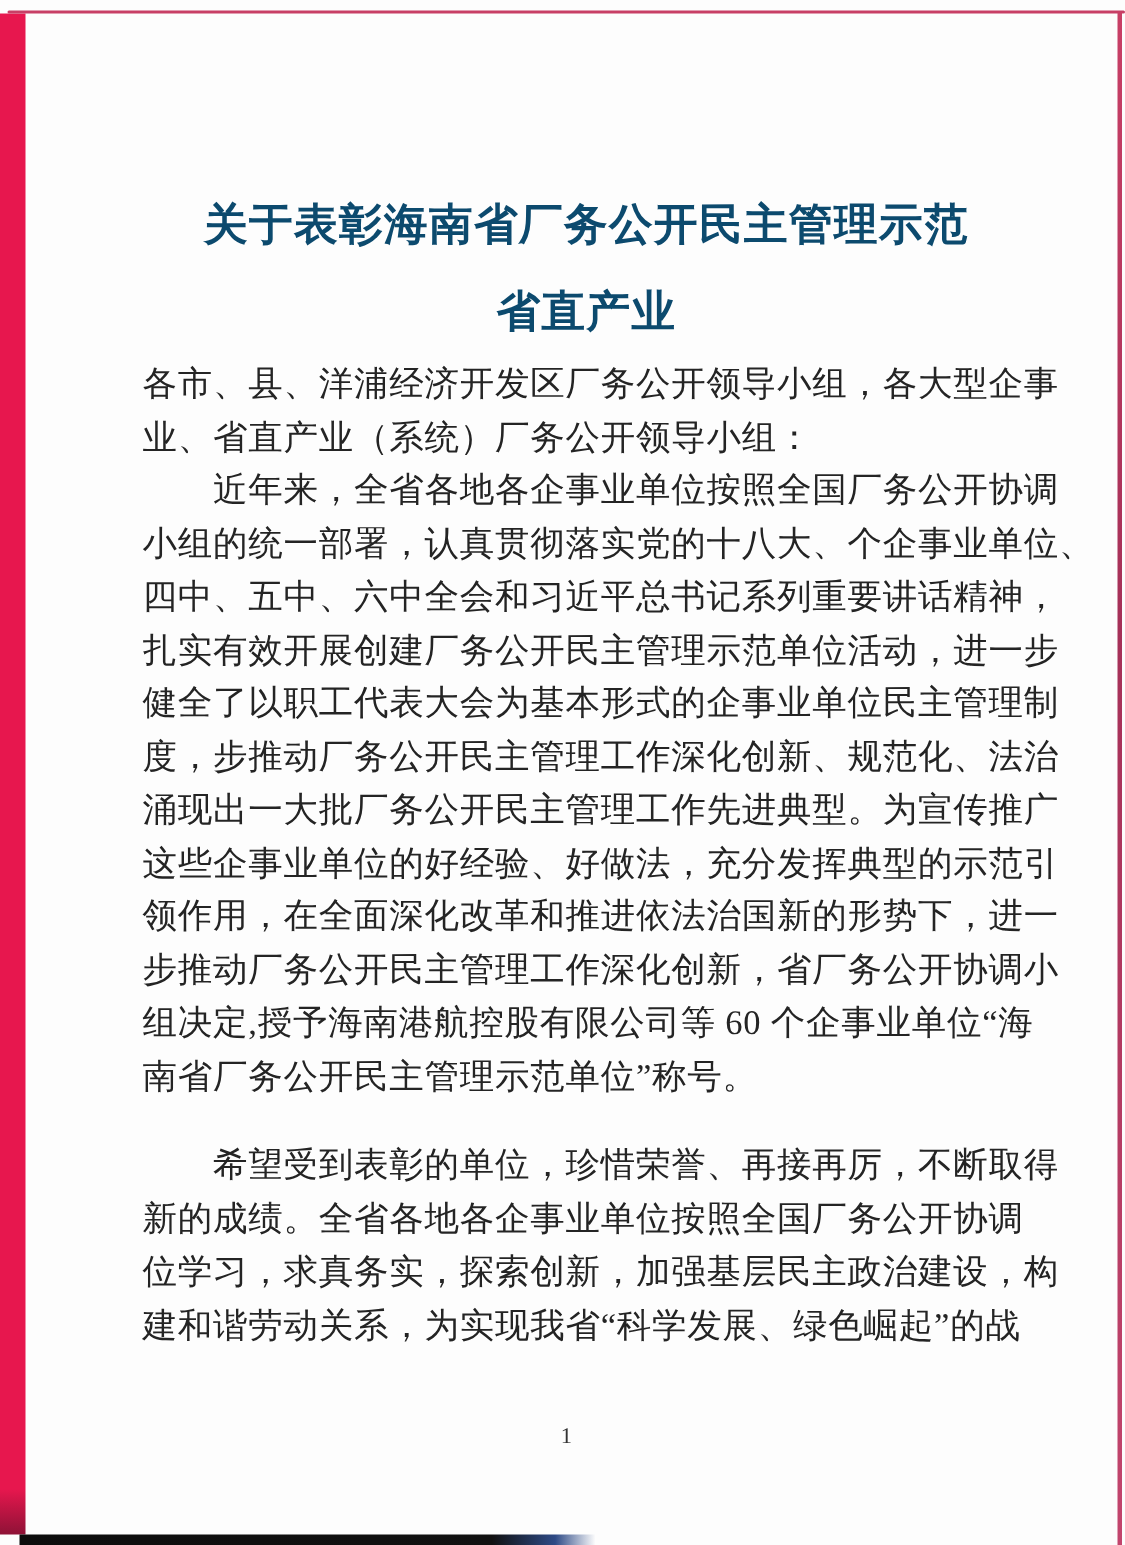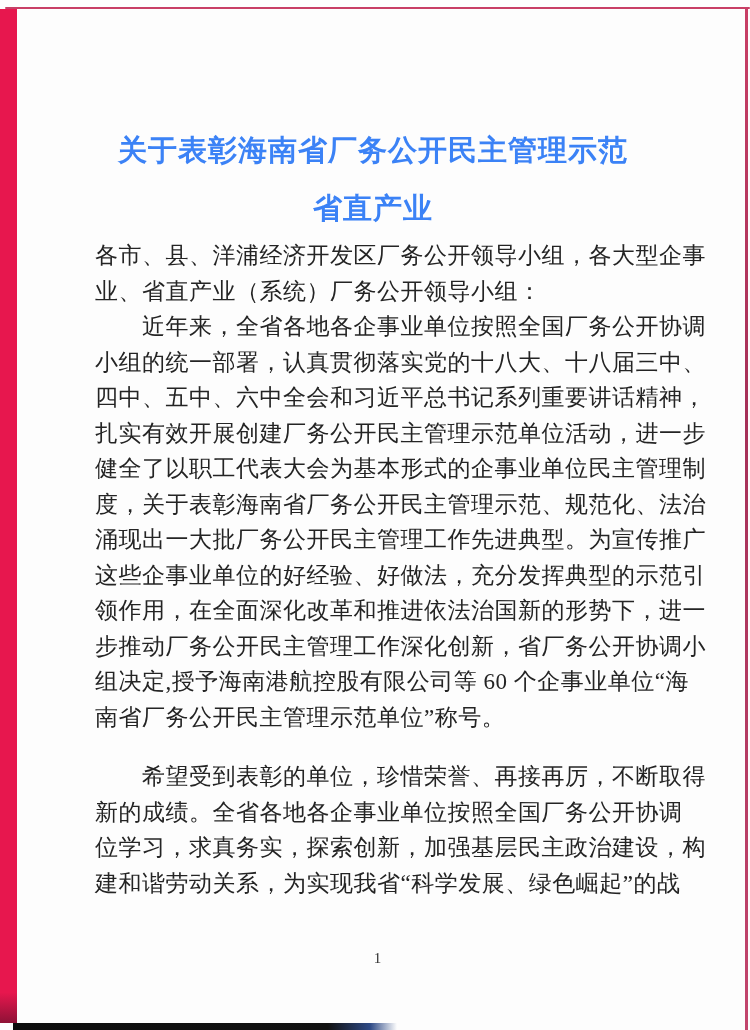--- a/index.html
+++ b/index.html
@@ -33,28 +33,28 @@
   .right-line{
     position:absolute;right:2px;top:8px;width:3px;height:1022px;
     background:linear-gradient(180deg,var(--edge-line-top) 0%,var(--edge-line-right) 40%,#c2456d 100%);
   }
   
   .bottom-shadow{
     position:absolute;left:13px;bottom:0;width:384px;height:7px;
     background:linear-gradient(90deg,#0d0d0d 0%,#111 82%,#2e4a86 93%,rgba(160,190,230,0) 100%);
   }
   .title-block{
-    position:absolute;left:90px;top:121px;width:566px;
+    position:absolute;left:108px;top:121px;width:566px;
     text-align:center;
     font-family:"Liberation Sans","DejaVu Sans",sans-serif;
     font-weight:700;
     font-size:29px;
     line-height:58px;
     letter-spacing:1px;
-    color:#3b82f6;
+    color:#0c4a6e;
   }
   .body-block{
     position:absolute;left:95px;top:238px;width:568px;
     font-size:23px;
     line-height:35.5px;
     letter-spacing:0.5px;
     color:var(--ink);
   }
   .line{white-space:nowrap;}
   .line.indent{text-indent:47px;}
@@ -79,25 +79,25 @@
 
   <div class="title-block">
     <div>关于表彰海南省厂务公开民主管理示范</div>
     <div>省直产业</div>
   </div>
 
   <div class="body-block">
     <div class="line">各市、县、洋浦经济开发区厂务公开领导小组，各大型企事</div>
     <div class="line">业、省直产业（系统）厂务公开领导小组：</div>
     <div class="line indent">近年来，全省各地各企事业单位按照全国厂务公开协调</div>
-    <div class="line">小组的统一部署，认真贯彻落实党的十八大、十八届三中、</div>
+    <div class="line">小组的统一部署，认真贯彻落实党的十八大、个企事业单位、</div>
     <div class="line">四中、五中、六中全会和习近平总书记系列重要讲话精神，</div>
     <div class="line">扎实有效开展创建厂务公开民主管理示范单位活动，进一步</div>
     <div class="line">健全了以职工代表大会为基本形式的企事业单位民主管理制</div>
-    <div class="line">度，关于表彰海南省厂务公开民主管理示范、规范化、法治</div>
+    <div class="line">度，步推动厂务公开民主管理工作深化创新、规范化、法治</div>
     <div class="line">涌现出一大批厂务公开民主管理工作先进典型。为宣传推广</div>
     <div class="line">这些企事业单位的好经验、好做法，充分发挥典型的示范引</div>
     <div class="line">领作用，在全面深化改革和推进依法治国新的形势下，进一</div>
     <div class="line">步推动厂务公开民主管理工作深化创新，省厂务公开协调小</div>
     <div class="line">组决定,授予海南港航控股有限公司等 60 个企事业单位“海</div>
     <div class="line">南省厂务公开民主管理示范单位”称号。</div>
     <div class="line indent gap">希望受到表彰的单位，珍惜荣誉、再接再厉，不断取得</div>
     <div class="line">新的成绩。全省各地各企事业单位按照全国厂务公开协调</div>
     <div class="line">位学习，求真务实，探索创新，加强基层民主政治建设，构</div>
     <div class="line">建和谐劳动关系，为实现我省“科学发展、绿色崛起”的战</div>

